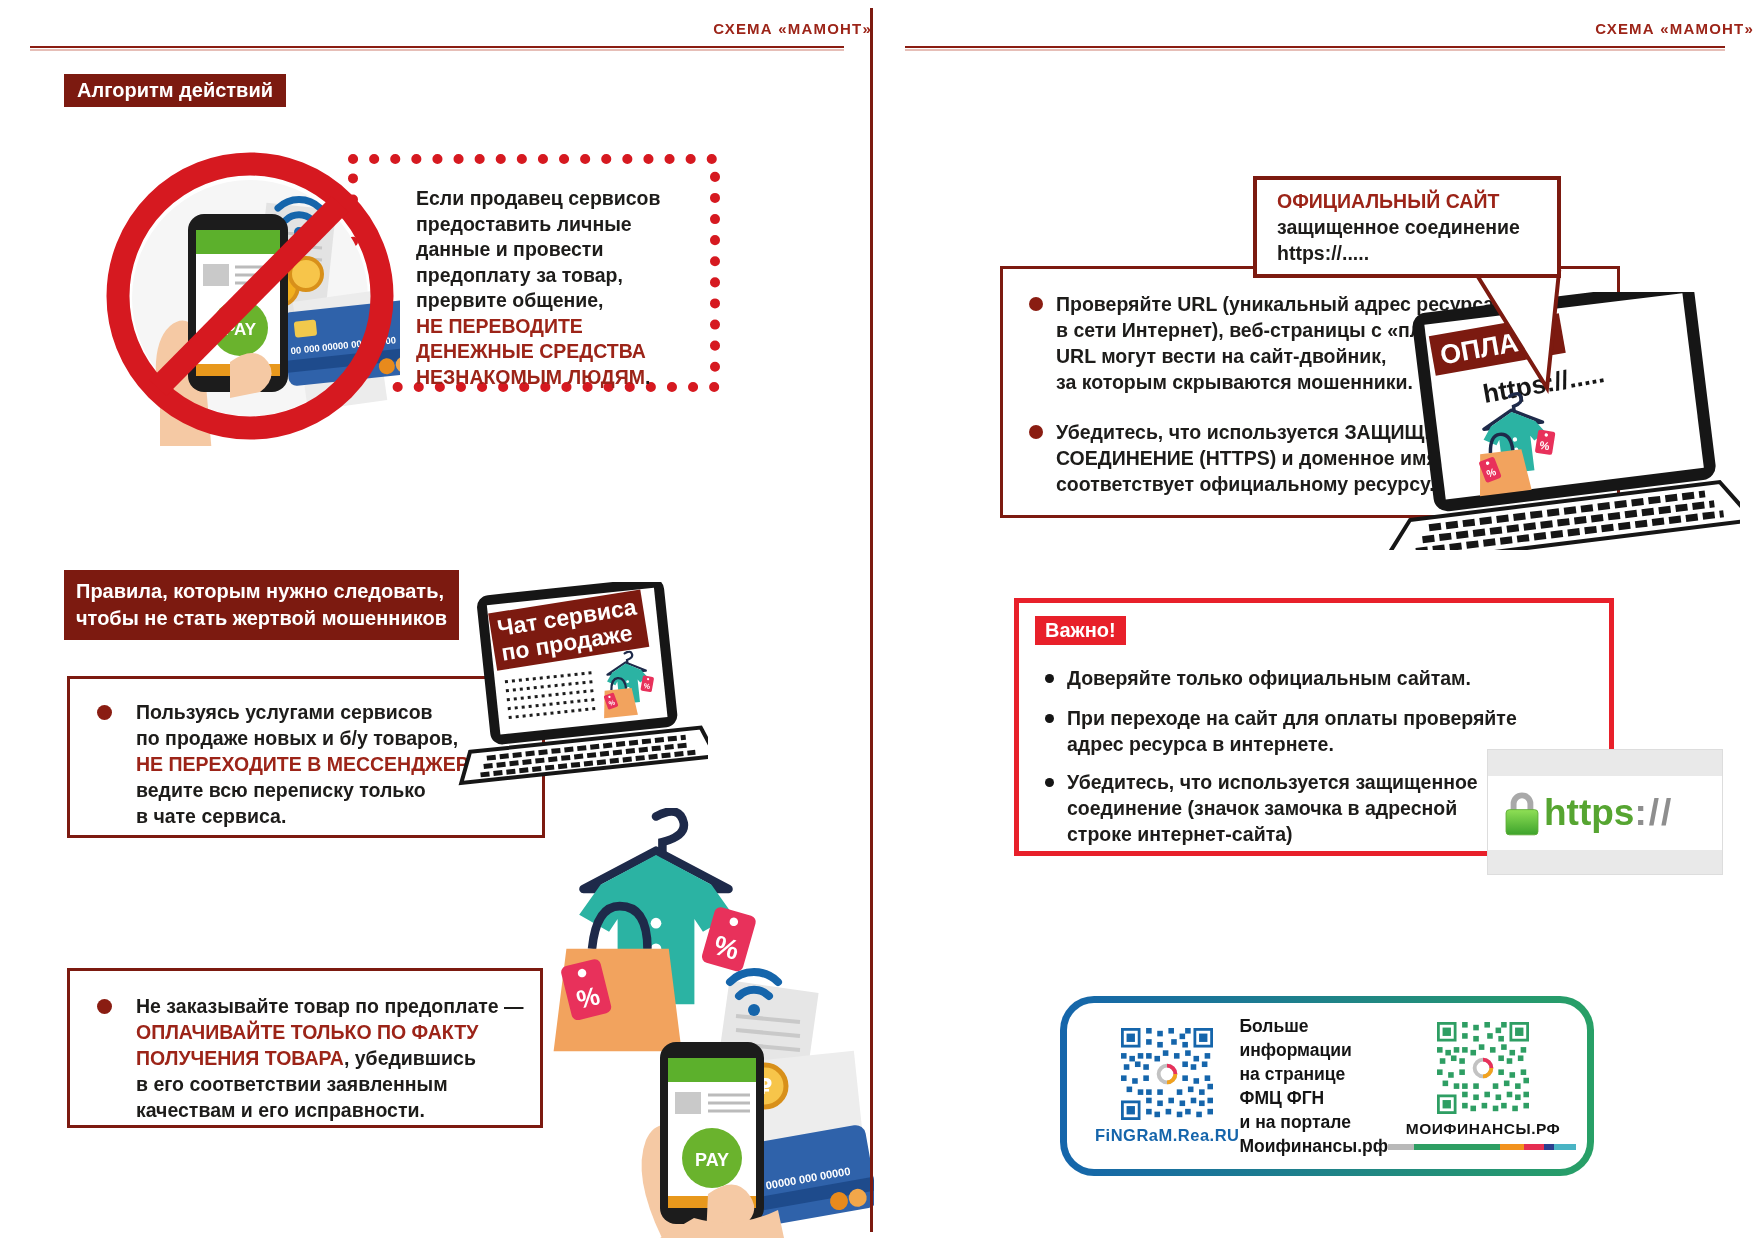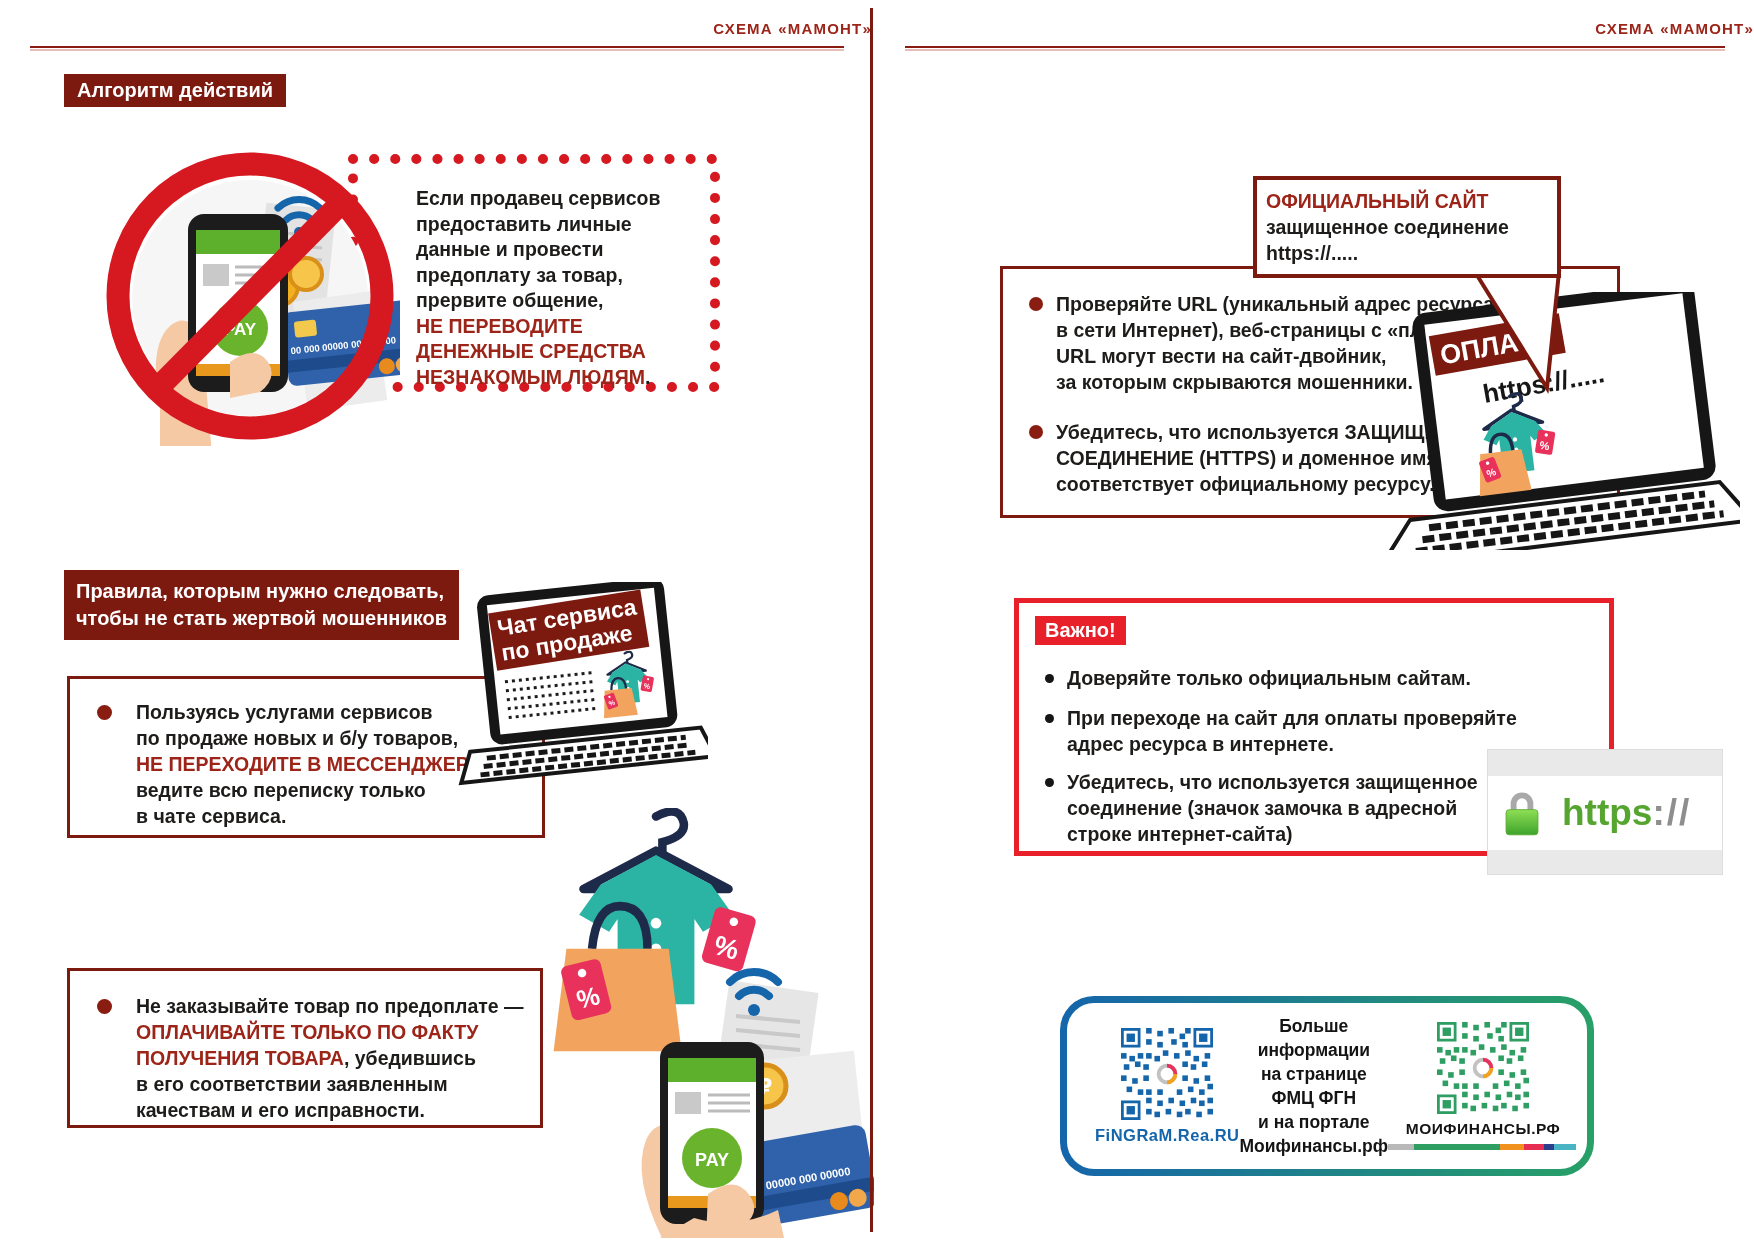--- a/index.html
+++ b/index.html
@@ -19,40 +19,40 @@
   .box{border:3px solid #7c1a10;background:#fff;box-sizing:border-box}
   .rdot{position:absolute;width:15px;height:15px;border-radius:50%;background:#8a1d12}
 
   .impbox{border:5px solid #e8202a;background:#fff;box-sizing:border-box}
   .ibadge{position:absolute;background:#e8202a;color:#fff;font-weight:700;font-size:20px;
           padding:3px 10px}
   .irow{position:absolute;display:flex;gap:13px}
   .idot{flex:none;width:9px;height:9px;border-radius:50%;background:#151515;margin-top:9px}
   .mdot{flex:none;width:14px;height:14px;border-radius:50%;background:#8a1d12;margin-top:6px}
 
-  .callout{background:#fff;border:4px solid #7c1a10;box-sizing:border-box;padding:8px 9px}
+  .callout{background:#fff;border:4px solid #7c1a10;box-sizing:border-box;padding:8px 20px}
 
   .lockcard{background:#fff;box-shadow:0 0 0 1px #ddd}
   .lock-strip{height:26px;background:#e9e9e9}
   .lock-strip.bottom{height:24px}
-  .lock-main{height:74px;background:#fff;display:flex;align-items:center;gap:19px;
+  .lock-main{height:74px;background:#fff;display:flex;align-items:center;gap:1px;
              padding-left:13px;font-weight:700;font-size:37px}
   .https-green{color:#56a531}
   .https-gray{color:#8e8e8e;letter-spacing:2px}
 
   .qrpanel{background:linear-gradient(90deg,#1565ab,#28a066);border-radius:34px;
            padding:7px;box-sizing:border-box}
   .qrpanel .inner{background:#fff;border-radius:27px;height:100%;display:flex;
                   align-items:center;justify-content:space-between;padding:0 28px;box-sizing:border-box}
   .qrcol{display:flex;flex-direction:column;align-items:center;gap:6px}
   .qr-blue{color:#1565ab}
   .qr-green{color:#2e9e63}
   .qrcap-blue{color:#1565ab;font-weight:700;font-size:16.5px;letter-spacing:.5px}
   .qrcap-dark{color:#141414;font-weight:700;font-size:15.5px;letter-spacing:.5px}
-  .qrinfo{text-align:center;font-weight:700;font-size:17.5px;line-height:24px;color:#141414}
+  .qrinfo{font-weight:700;font-size:17.5px;line-height:24px;color:#141414}
   .stripe{display:flex;height:6px;width:190px}
 </style>
 </head>
 <body>
 
 <div class="page">
 
   <svg width="0" height="0" style="position:absolute">
     <defs>
       <linearGradient id="lg" x1="0" y1="0" x2="0" y2="1">

